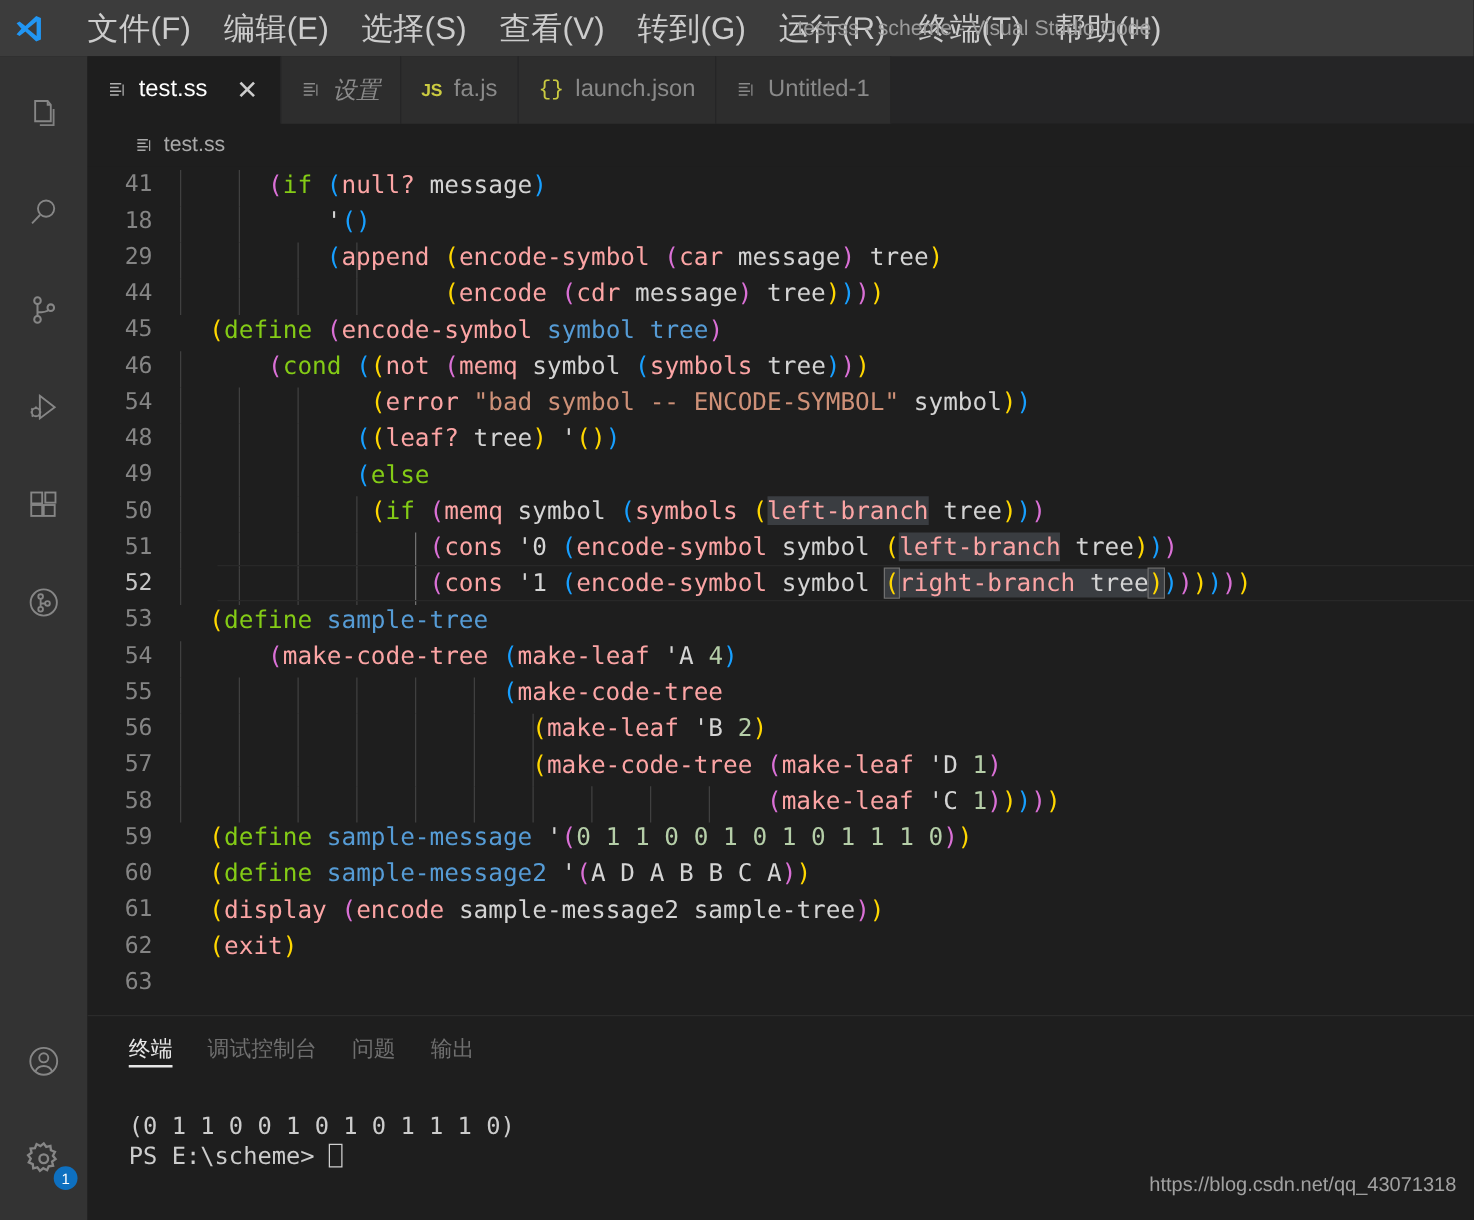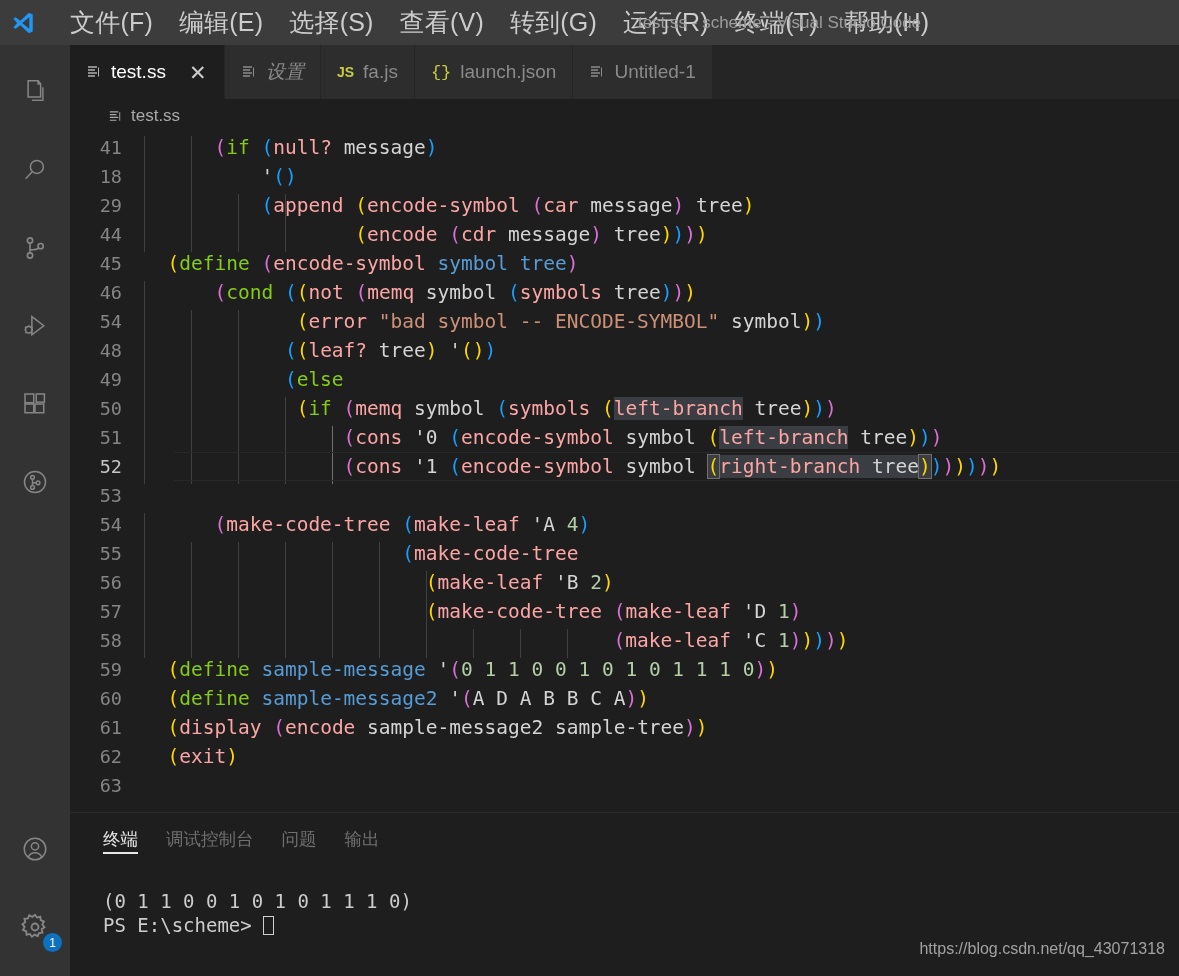--- a/index.html
+++ b/index.html
@@ -444,20 +444,21 @@
           <span class="src"><span class="guides"><span class="guide" style="left:0px"></span><span class="guide" style="left:47px"></span><span class="guide" style="left:94px"></span><span class="guide" style="left:141px"></span><span class="guide act" style="left:188px"></span></span><span class="t-txt">                 </span><span class="p2">(</span><span class="t-fn">cons</span><span class="t-txt"> '0 </span><span class="p3">(</span><span class="t-fn">encode-symbol</span><span class="t-txt"> symbol </span><span class="p1">(</span><span class="t-fn"><span class="hl-word">left-branch</span></span><span class="t-txt"> tree</span><span class="p1">)</span><span class="p3">)</span><span class="p2">)</span></span>
         </div>
 
         <div class="code-line current">
           <span class="ln">52</span>
           <span class="src"><span class="guides"><span class="guide" style="left:0px"></span><span class="guide" style="left:47px"></span><span class="guide" style="left:94px"></span><span class="guide" style="left:141px"></span><span class="guide act" style="left:188px"></span></span><span class="t-txt">                 </span><span class="p2">(</span><span class="t-fn">cons</span><span class="t-txt"> '1 </span><span class="p3">(</span><span class="t-fn">encode-symbol</span><span class="t-txt"> symbol </span><span class="p1 hl-brk">(</span><span class="t-fn"><span class="hl-word">right-branch</span></span><span class="t-txt"><span class="hl-word"> tree</span></span><span class="p1 hl-brk">)</span><span class="p3">)</span><span class="p2">)</span><span class="p1">)</span><span class="p3">)</span><span class="p2">)</span><span class="p1">)</span></span>
         </div>
 
         <div class="code-line">
           <span class="ln">53</span>
+          <span class="src"><span class="t-txt">  </span><span class="p1">(</span><span class="t-kw">define</span><span class="t-txt"> </span><span class="t-var2">sample-tree</span></span>
         </div>
 
         <div class="code-line">
           <span class="ln">54</span>
           <span class="src"><span class="guides"><span class="guide" style="left:0px"></span></span><span class="t-txt">      </span><span class="p2">(</span><span class="t-fn">make-code-tree</span><span class="t-txt"> </span><span class="p3">(</span><span class="t-fn">make-leaf</span><span class="t-txt"> 'A </span><span class="t-num">4</span><span class="p3">)</span></span>
         </div>
 
         <div class="code-line">
           <span class="ln">55</span>
           <span class="src"><span class="guides"><span class="guide" style="left:0px"></span><span class="guide" style="left:47px"></span><span class="guide" style="left:94px"></span><span class="guide" style="left:141px"></span><span class="guide" style="left:188px"></span><span class="guide" style="left:235px"></span></span><span class="t-txt">                      </span><span class="p3">(</span><span class="t-fn">make-code-tree</span></span>

